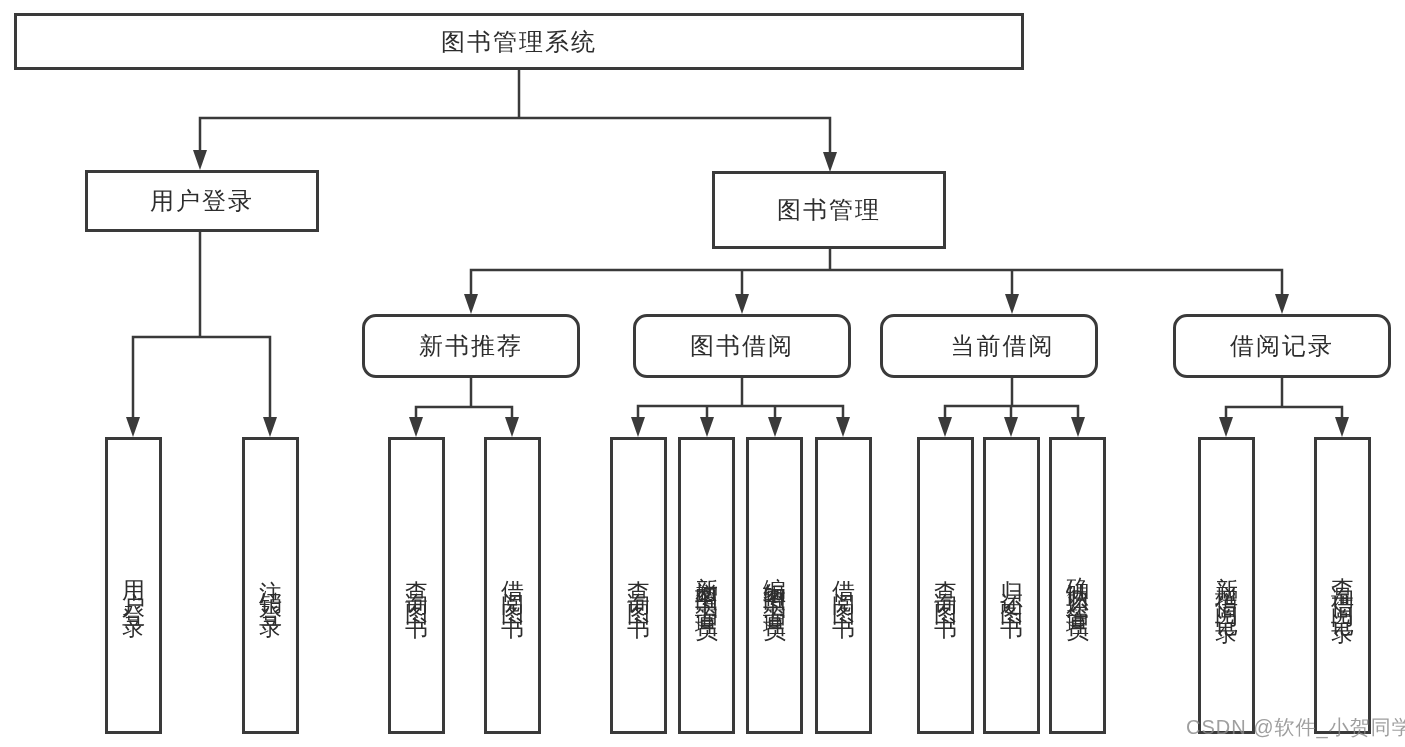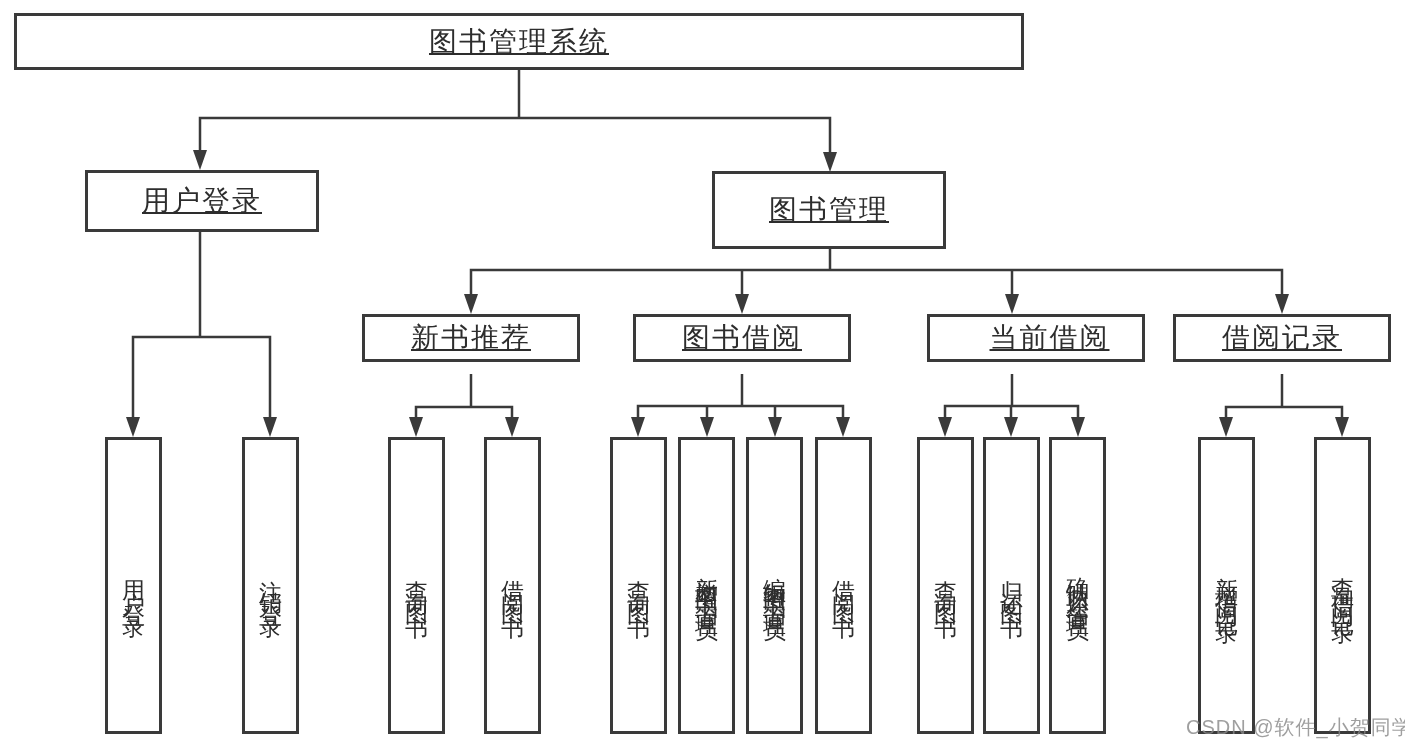--- a/index.html
+++ b/index.html
@@ -26,41 +26,40 @@
     box-sizing: border-box;
     background: #ffffff;
     border: 3px solid #3a3a3a;
     display: flex;
     align-items: center;
     justify-content: center;
     color: #2d2d2d;
     z-index: 1;
   }
   .h-node {
-    font-size: 28px;
+    font-size: 24px;
     letter-spacing: 2px;
     white-space: nowrap;
-    text-decoration: underline;
   }
   .v-node {
     writing-mode: vertical-rl;
     text-orientation: mixed;
     font-size: 23px;
     line-height: 1;
   }
   .v4 { letter-spacing: 12px; }
   .v6 { letter-spacing: 9px; }
   .v9 { letter-spacing: 6px; }
   .node-root        { left: 14px;   top: 13px;  width: 1010px; height: 57px; }
   .node-user-login  { left: 85px;   top: 170px; width: 234px;  height: 62px; }
   .node-book-mgmt   { left: 712px;  top: 171px; width: 234px;  height: 78px; }
-  .l3 { top: 314px; width: 218px; height: 48px; }
+  .l3 { top: 314px; width: 218px; height: 64px; border-radius: 14px; }
   .node-new-books        { left: 362px; }
   .node-book-borrowing   { left: 633px; }
-  .node-current-borrowing{ left: 927px; padding-left: 27px; }
+  .node-current-borrowing{ left: 880px; padding-left: 27px; }
   .node-borrow-records   { left: 1173px; }
   .l4 { top: 437px; width: 57px; height: 297px; }
   .node-login        { left: 105px; }
   .node-logout       { left: 242px; }
   .node-nb-query     { left: 388px; }
   .node-nb-borrow    { left: 484px; }
   .node-bb-query     { left: 610px; }
   .node-bb-add       { left: 678px; }
   .node-bb-edit      { left: 746px; }
   .node-bb-borrow    { left: 815px; }

